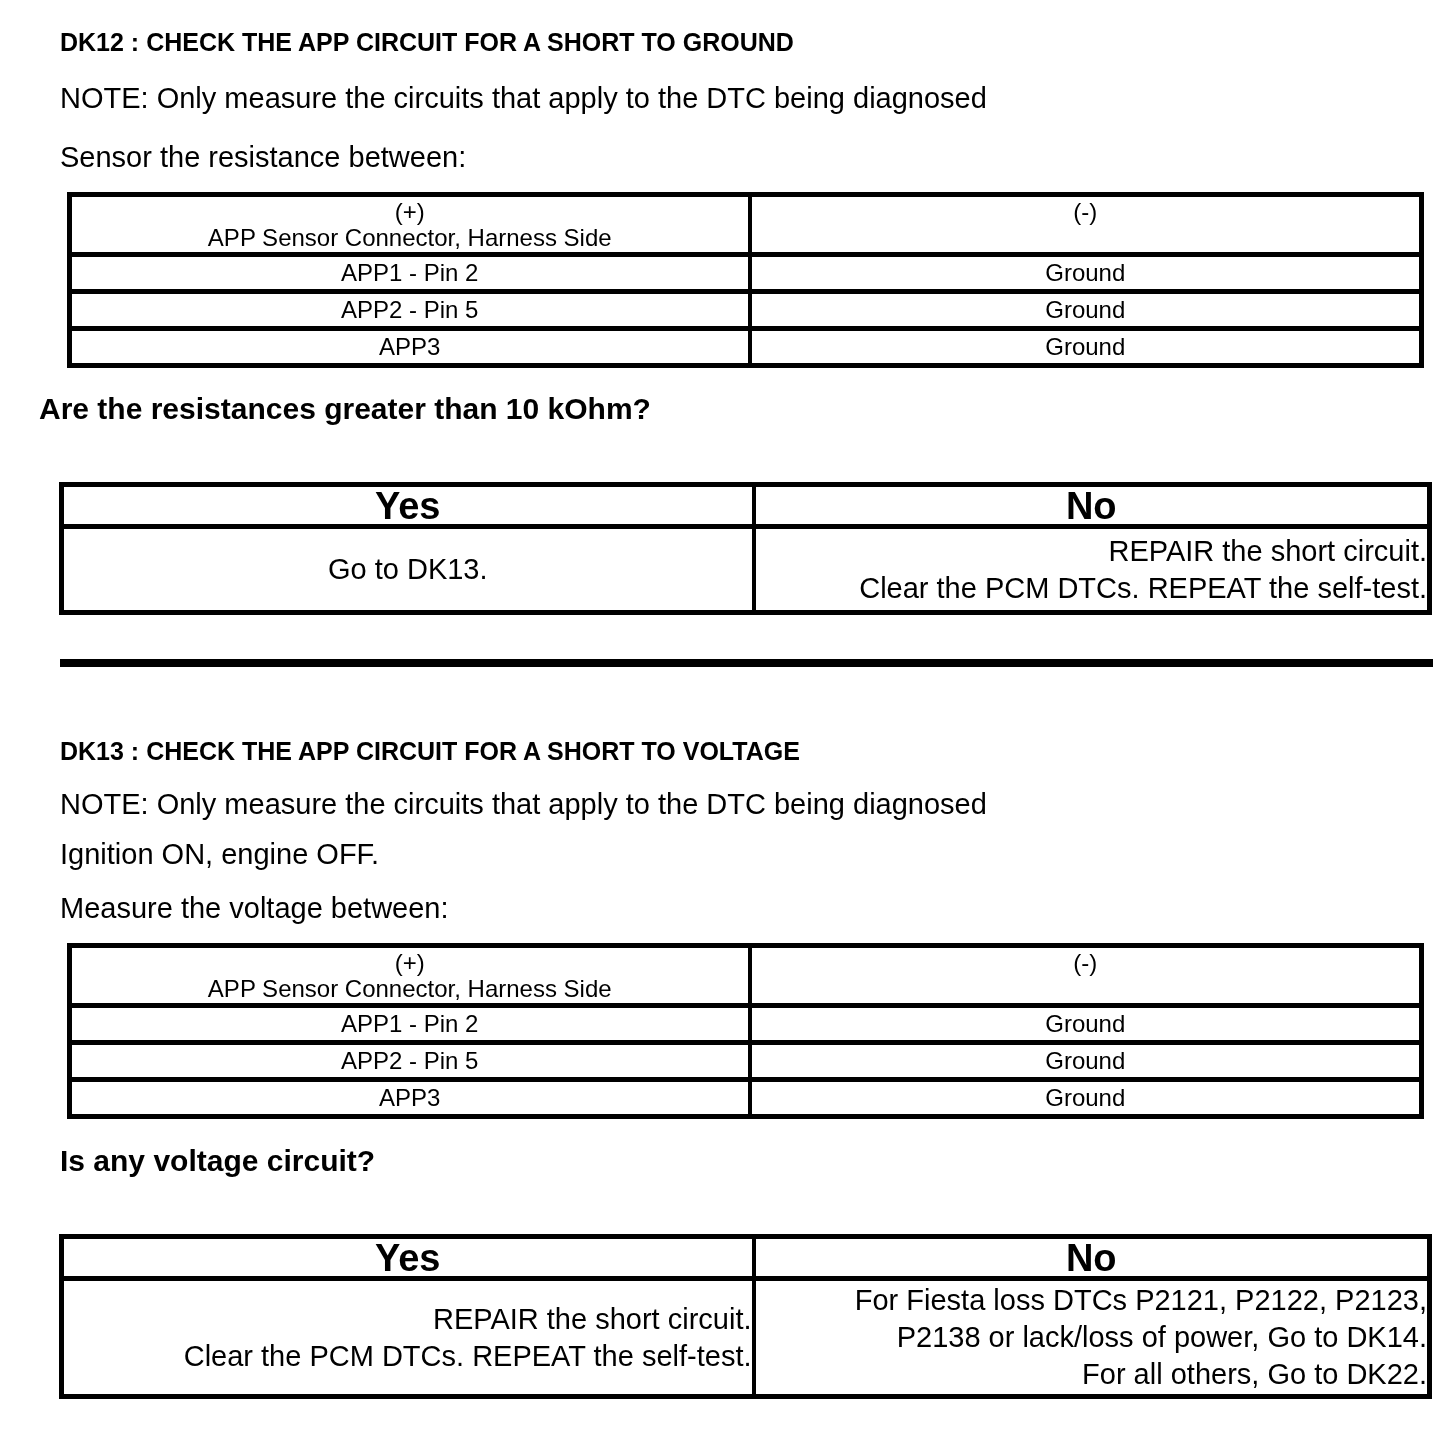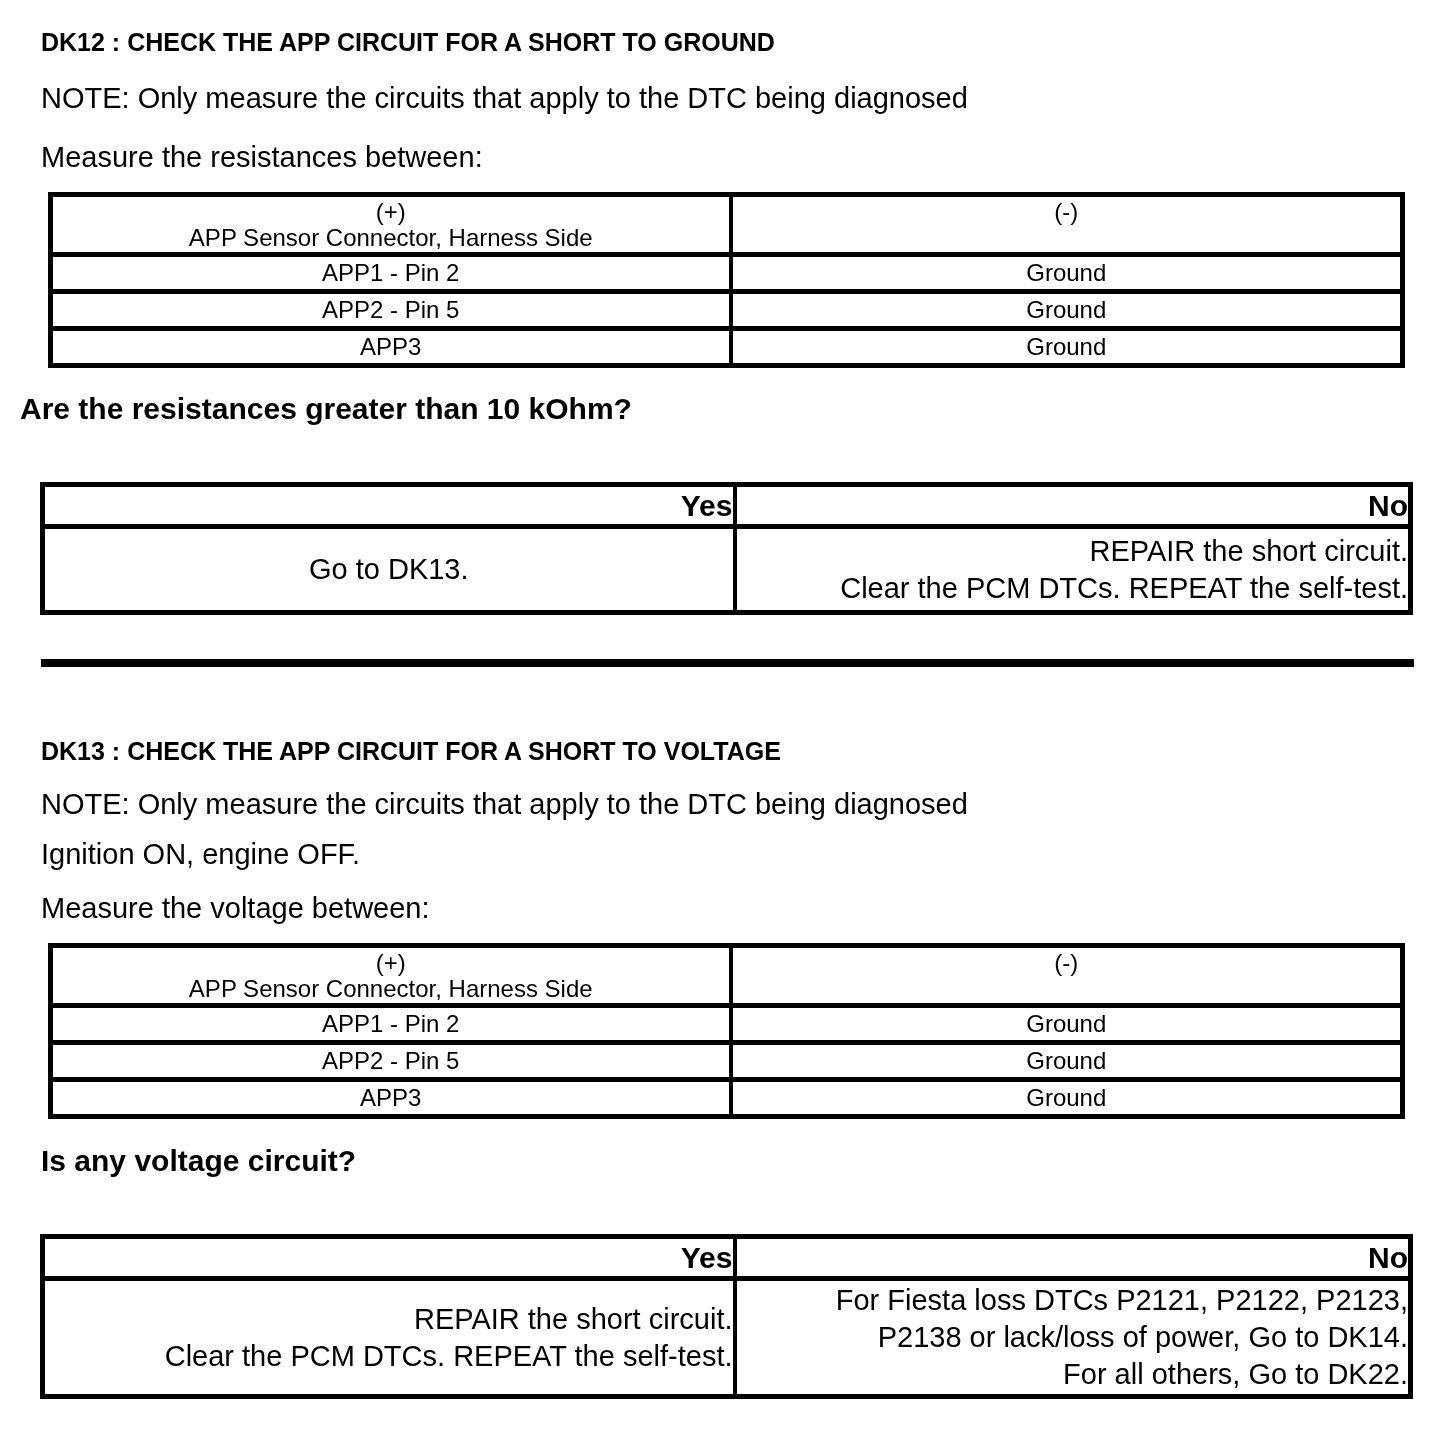--- a/index.html
+++ b/index.html
@@ -9,20 +9,21 @@
     background: #ffffff;
     color: #000000;
     font-family: "Liberation Sans", sans-serif;
   }
   .page {
     width: 1456px;
     height: 1434px;
     background: #ffffff;
     overflow: hidden;
     position: relative;
+    padding-left: 19px;
   }
   .section-heading {
     font-size: 25px;
     font-weight: bold;
     line-height: 30px;
     margin: 0 0 0 41px;
     letter-spacing: 0px;
   }
   .body-line {
     font-size: 29px;
@@ -71,23 +72,23 @@
   table.dtable td {
     border: 4px solid #000;
     border-top-width: 5px;
     border-bottom-width: 5px;
     padding: 0;
     vertical-align: middle;
     overflow: hidden;
   }
   table.dtable tr.dhead td {
     height: 42px;
-    font-size: 30px;
+    font-size: 38px;
     font-weight: bold;
-    text-align: right;
+    text-align: center;
     line-height: 34px;
   }
   table.dtable tr.dbody td { line-height: 37px; }
   table.dtable td.cell-center { text-align: center; }
   table.dtable td.cell-left { text-align: right; padding-left: 4px; }
   table.dtable1 tr.dbody td { height: 86px; }
   table.dtable2 tr.dbody td { height: 118px; line-height: 37px; }
 
   .hrule {
     height: 8px;
@@ -113,21 +114,21 @@
   .mt-dtable2    { margin-top: 56px; }
 </style>
 </head>
 <body>
 
 <div class="page">
 
   <div>
     <h2 class="section-heading mt-heading1">DK12 : CHECK THE APP CIRCUIT FOR A SHORT TO GROUND</h2>
     <p class="body-line mt-note1">NOTE: Only measure the circuits that apply to the DTC being diagnosed</p>
-    <p class="body-line mt-measure1">Measure the resistances between:</p>
+    <p class="body-line mt-measure1">Sensor the resistance between:</p>
 
     <table class="mtable mt-mtable1">
       <colgroup>
           <col style="width:680px">
           <col>
         </colgroup>
       <tbody>
           <tr class="mhead">
         <td>
           <div>(+)</div>

